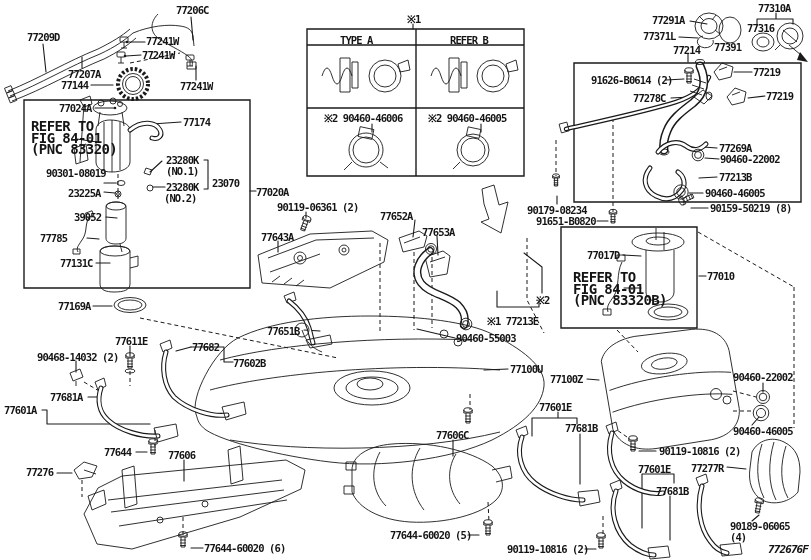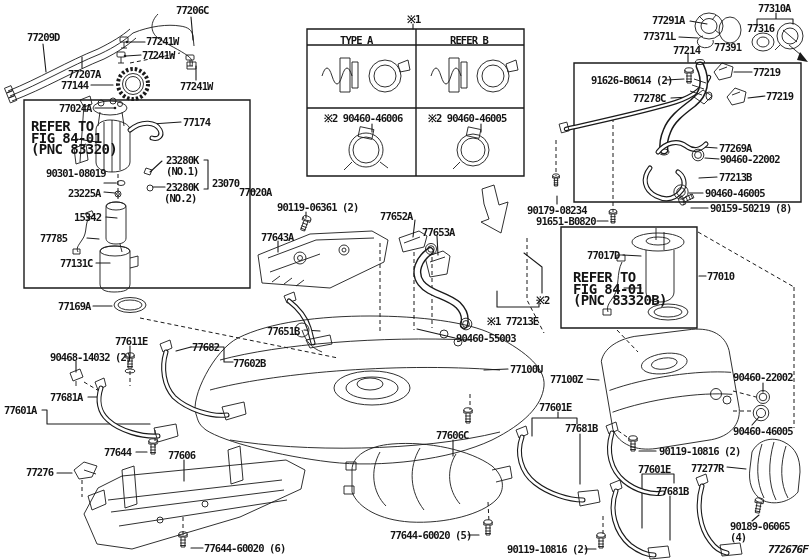--- a/index.html
+++ b/index.html
@@ -416,23 +416,23 @@
   <div class="lbl note" style="left:31px;top:121px">REFER TO
 FIG 84-01
 (PNC 83320)</div>
   <div class="lbl" style="left:183px;top:117px">77174</div>
   <div class="lbl" style="left:166px;top:155px">23280K</div>
   <div class="lbl" style="left:166px;top:166px">(NO.1)</div>
   <div class="lbl" style="left:46px;top:168px">90301-08019</div>
   <div class="lbl" style="left:166px;top:182px">23280K</div>
   <div class="lbl" style="left:164px;top:193px">(NO.2)</div>
   <div class="lbl" style="left:212px;top:178px">23070</div>
-  <div class="lbl" style="left:239px;top:187px">77020A</div>
+  <div class="lbl" style="left:256px;top:187px">77020A</div>
   <div class="lbl" style="left:68px;top:188px">23225A</div>
-  <div class="lbl" style="left:74px;top:212px">15342</div>
+  <div class="lbl" style="left:74px;top:212px">39052</div>
   <div class="lbl" style="left:40px;top:233px">77785</div>
   <div class="lbl" style="left:60px;top:258px">77131C</div>
   <div class="lbl" style="left:58px;top:301px">77169A</div>
   <div class="lbl" style="left:407px;top:14px">※1</div>
   <div class="lbl" style="left:340px;top:35px">TYPE A</div>
   <div class="lbl" style="left:450px;top:35px">REFER B</div>
   <div class="lbl" style="left:324px;top:113px">※2 90460-46006</div>
   <div class="lbl" style="left:428px;top:113px">※2 90460-46005</div>
   <div class="lbl" style="left:652px;top:15px">77291A</div>
   <div class="lbl" style="left:758px;top:3px">77310A</div>
@@ -461,21 +461,21 @@
 FIG 84-01
 (PNC 83320B)</div>
   <div class="lbl" style="left:707px;top:271px">77010</div>
   <div class="lbl" style="left:536px;top:295px">※2</div>
   <div class="lbl" style="left:487px;top:316px">※1 77213E</div>
   <div class="lbl" style="left:456px;top:333px">90460-55003</div>
   <div class="lbl" style="left:510px;top:364px">77100U</div>
   <div class="lbl" style="left:550px;top:374px">77100Z</div>
   <div class="lbl" style="left:733px;top:372px">90460-22002</div>
   <div class="lbl" style="left:115px;top:336px">77611E</div>
-  <div class="lbl" style="left:50px;top:352px">90468-14032 (2)</div>
+  <div class="lbl" style="left:37px;top:352px">90468-14032 (2)</div>
   <div class="lbl" style="left:192px;top:342px">77682</div>
   <div class="lbl" style="left:233px;top:358px">77602B</div>
   <div class="lbl" style="left:50px;top:392px">77681A</div>
   <div class="lbl" style="left:4px;top:405px">77601A</div>
   <div class="lbl" style="left:104px;top:447px">77644</div>
   <div class="lbl" style="left:168px;top:450px">77606</div>
   <div class="lbl" style="left:26px;top:467px">77276</div>
   <div class="lbl" style="left:204px;top:543px">77644-60020 (6)</div>
   <div class="lbl" style="left:436px;top:430px">77606C</div>
   <div class="lbl" style="left:390px;top:530px">77644-60020 (5)</div>

